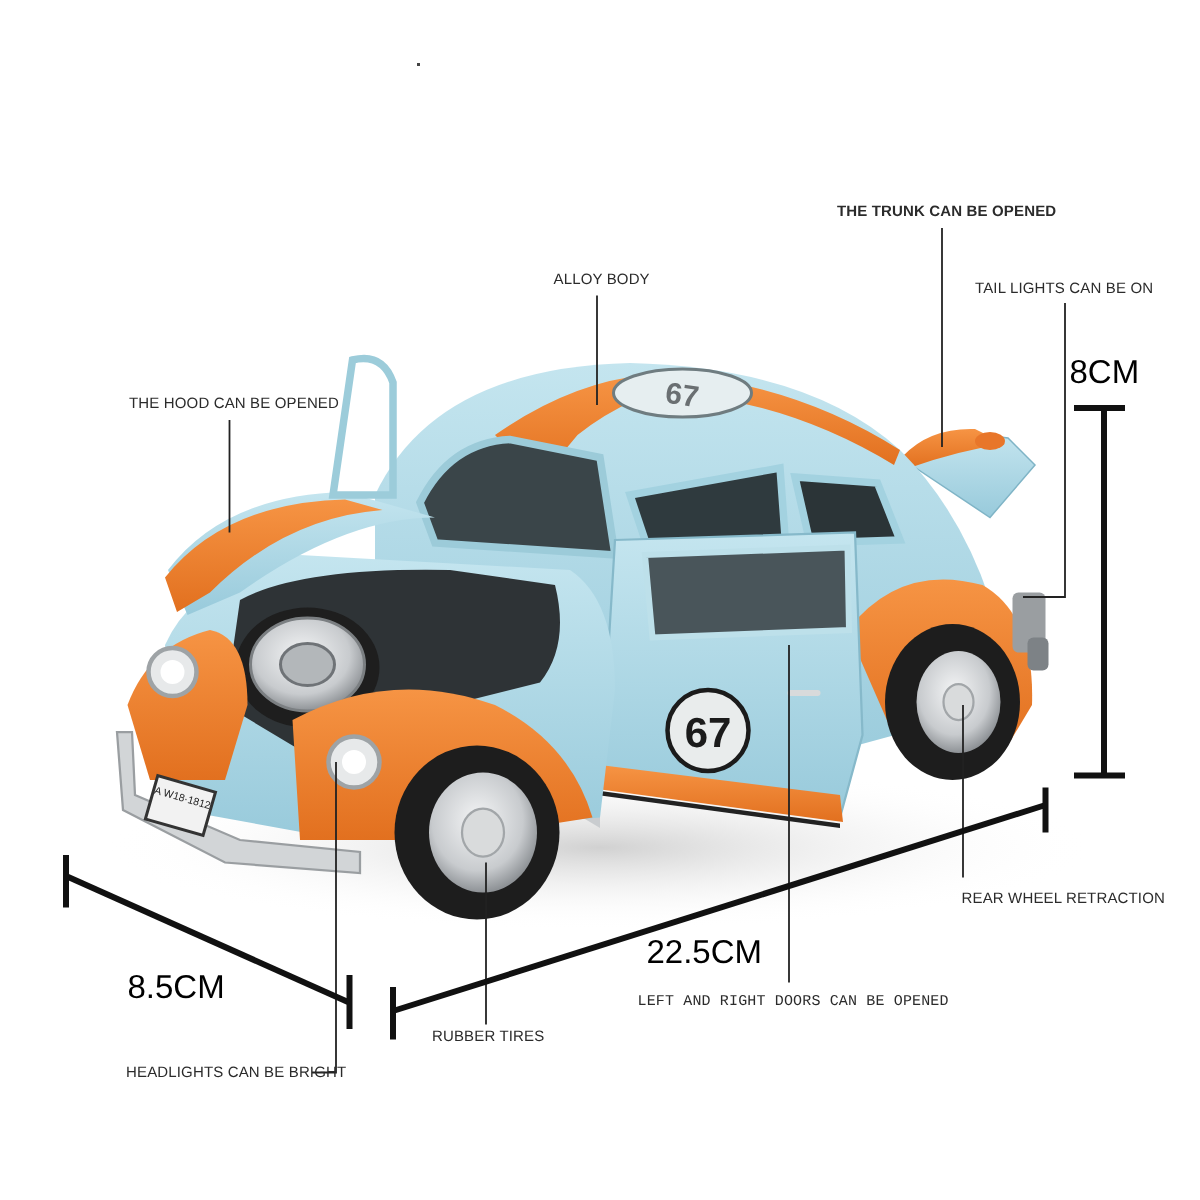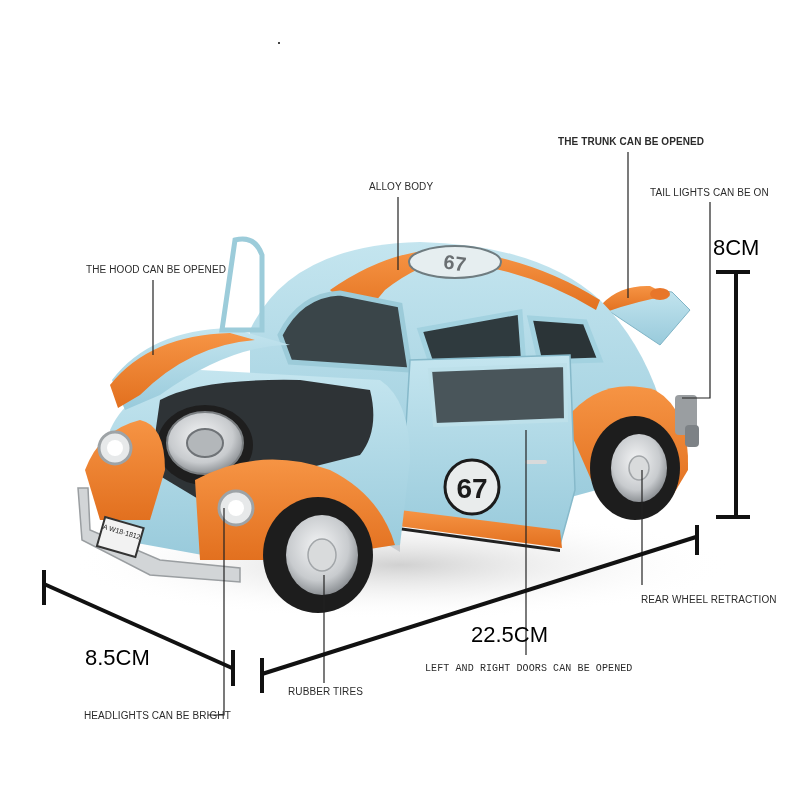--- a/index.html
+++ b/index.html
@@ -154,15 +154,15 @@
   <div class="label" style="left:558px; top:136px;font-weight:bold;">THE TRUNK CAN BE OPENED</div>
   <div class="label" style="left:650px; top:187px;">TAIL LIGHTS CAN BE ON</div>
   <div class="label" style="left:369px; top:181px;">ALLOY BODY</div>
   <div class="label" style="left:86px; top:264px;">THE HOOD CAN BE OPENED</div>
   <div class="label" style="left:598px; top:594px;margin-left:43px;">REAR WHEEL RETRACTION</div>
   <div class="label" style="left:425px; top:663px;font-family:Liberation Mono, monospace;">LEFT AND RIGHT DOORS CAN BE OPENED</div>
   <div class="label" style="left:288px; top:686px;">RUBBER TIRES</div>
   <div class="label" style="left:60px; top:710px;padding-left:24px;">HEADLIGHTS CAN BE BRIGHT</div>
 
   <div class="dim" style="left:713px; top:235px;">8CM</div>
-  <div class="dim" style="left:431px; top:622px;margin-left:40px;">22.5CM</div>
+  <div class="dim" style="left:431px; top:622px;">22.5CM</div>
   <div class="dim" style="left:85px; top:645px;">8.5CM</div>
 </div>
 
 </body></html>

